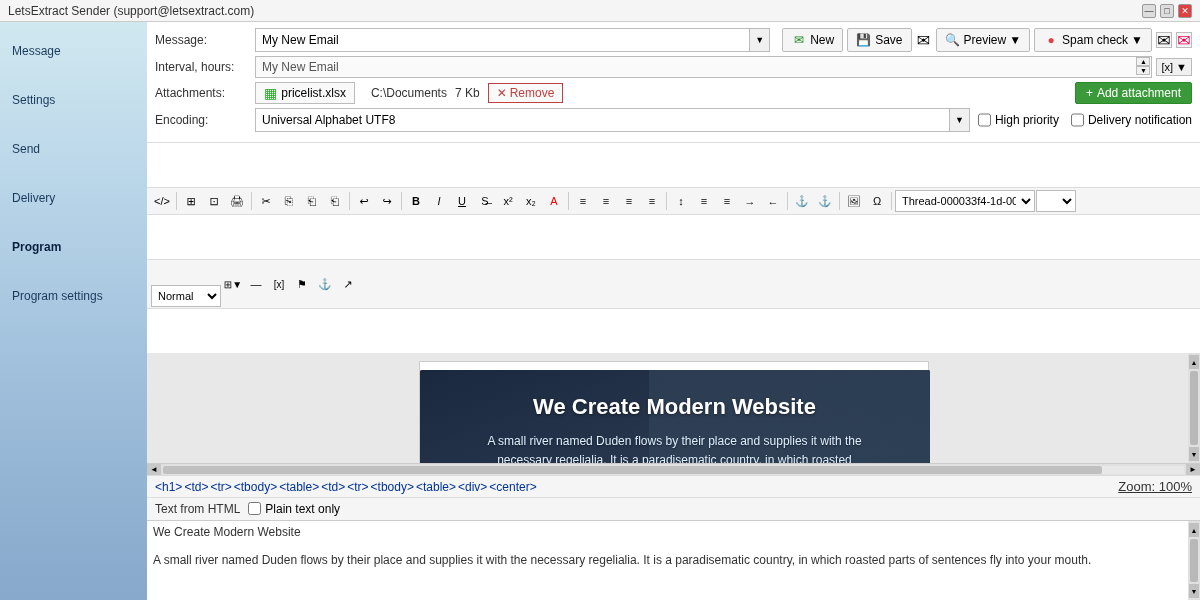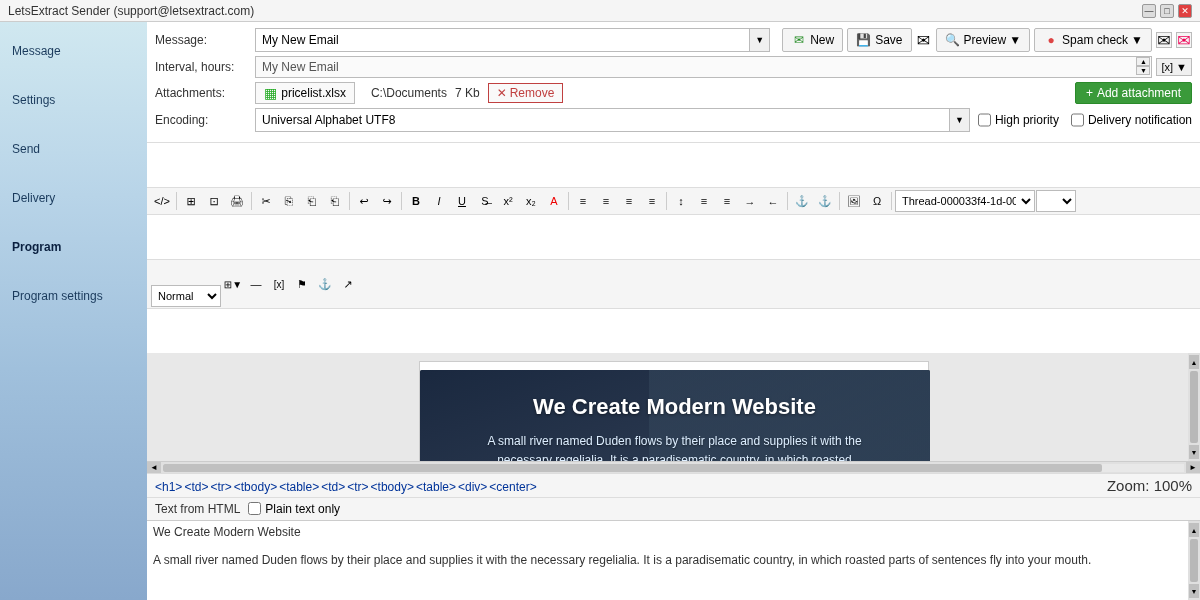--- a/index.html
+++ b/index.html
@@ -108,21 +108,21 @@
     .preview-text { font-size: 12px; line-height: 1.6; color: #ddeeff; max-width: 380px; margin: 0 auto 16px; text-shadow: 0 1px 2px rgba(0,0,0,0.5); }
     .play-btn {
       width: 44px; height: 44px; border-radius: 50%; border: 2px solid rgba(255,255,255,0.8);
       background: rgba(255,255,255,0.2); display: flex; align-items: center; justify-content: center;
       margin: 0 auto; cursor: pointer; color: #fff; font-size: 18px; padding-left: 4px;
     }
 
     
     .breadcrumb-bar { background: #f5f5f5; border-top: 1px solid #ddd; padding: 3px 8px; display: flex; align-items: flex-end; gap: 2px; font-size: 11px; color: #333; }
     .breadcrumb-item { cursor: pointer; color: #003399; }
-    .zoom-text { margin-left: auto; font-size: 15px; color: #333; }
+    .zoom-text { margin-left: auto; font-size: 13px; color: #333; text-decoration: underline; }
 
     
     .text-mode-bar { background: #f5f5f5; border-top: 1px solid #ddd; padding: 4px 8px; display: flex; align-items: center; gap: 8px; }
     .text-mode-label { font-size: 12px; color: #333; }
     .text-mode-checkbox { display: flex; align-items: flex-start; gap: 4px; cursor: pointer; }
 
     
     .plain-text-area { flex: 1; border: none; border-top: 1px solid #ddd; resize: none; font-size: 12px; padding: 6px 8px; color: #333; background: #fff; width: 100%; }
 
     

